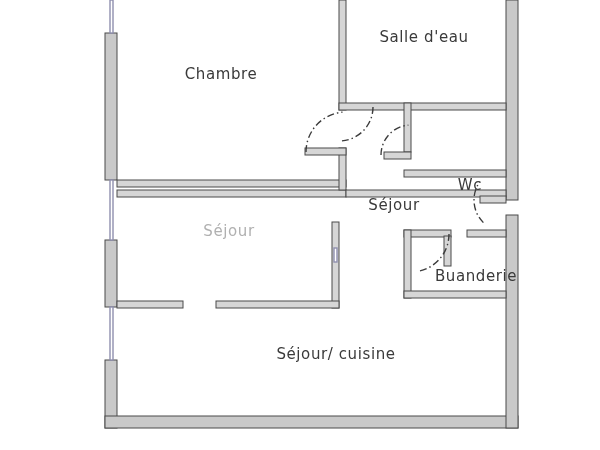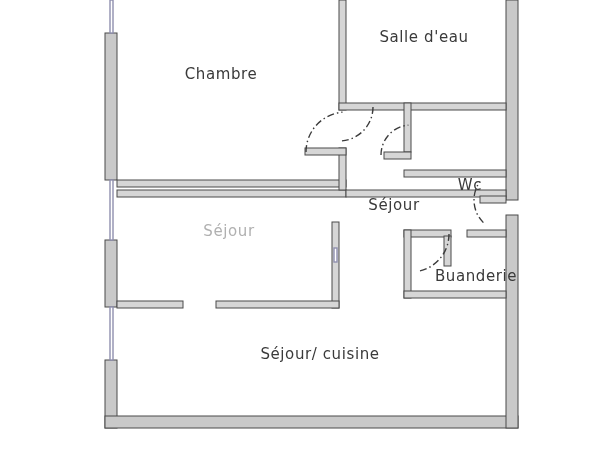--- a/index.html
+++ b/index.html
@@ -93,16 +93,16 @@
       </g>
   </svg>
 
   <div id="labels-layer">
       <div class="room-label" style="left: 221px; top: 74px;">Chambre</div>
       <div class="room-label" style="left: 424px; top: 37px;">Salle d'eau</div>
       <div class="room-label" style="left: 470px; top: 141px; margin-top: 44px;">Wc</div>
       <div class="room-label" style="left: 394px; top: 205px;">Séjour</div>
       <div class="room-label" style="left: 476px; top: 276px;">Buanderie</div>
       <div class="room-label faded" style="left: 229px; top: 231px;">Séjour</div>
-      <div class="room-label" style="left: 320px; top: 354px;">Séjour/ cuisine</div>
+      <div class="room-label" style="left: 336px; top: 354px;">Séjour/ cuisine</div>
     </div>
 
 </div>
 
 </body></html>

